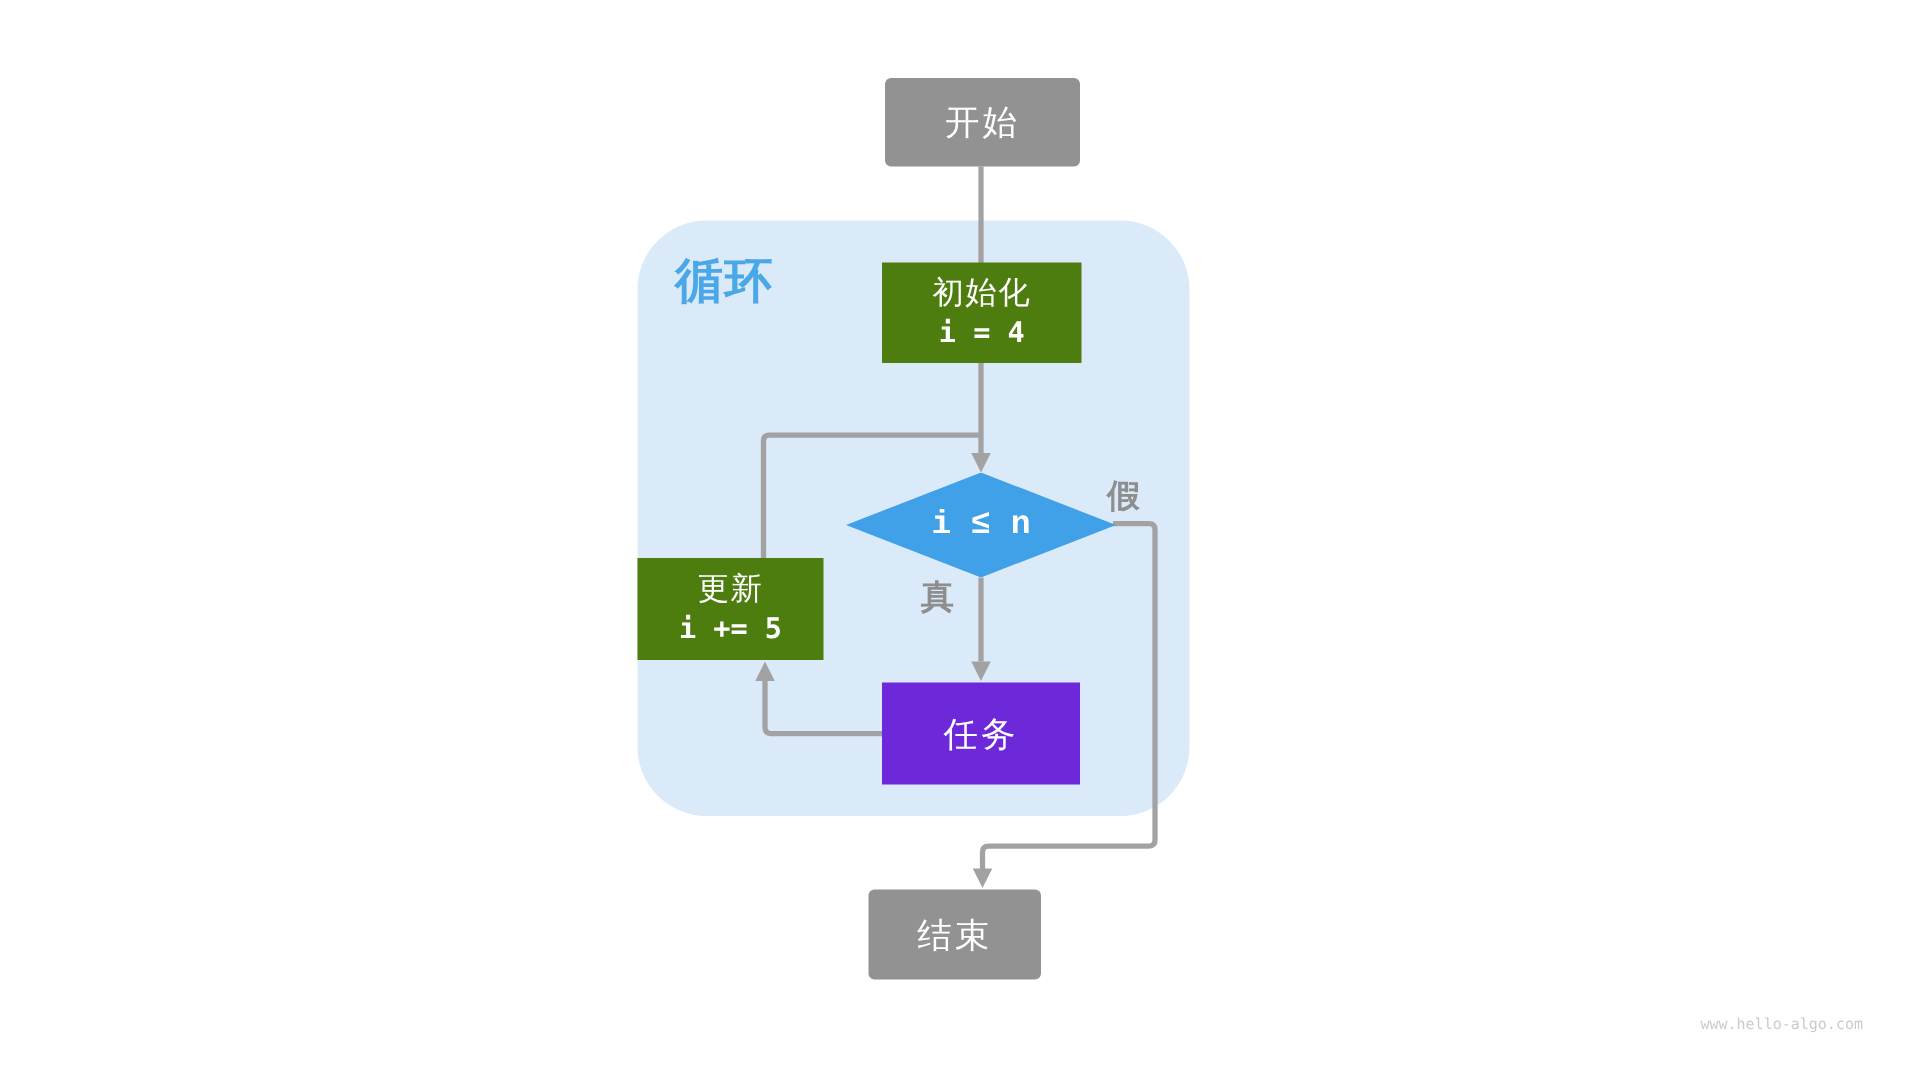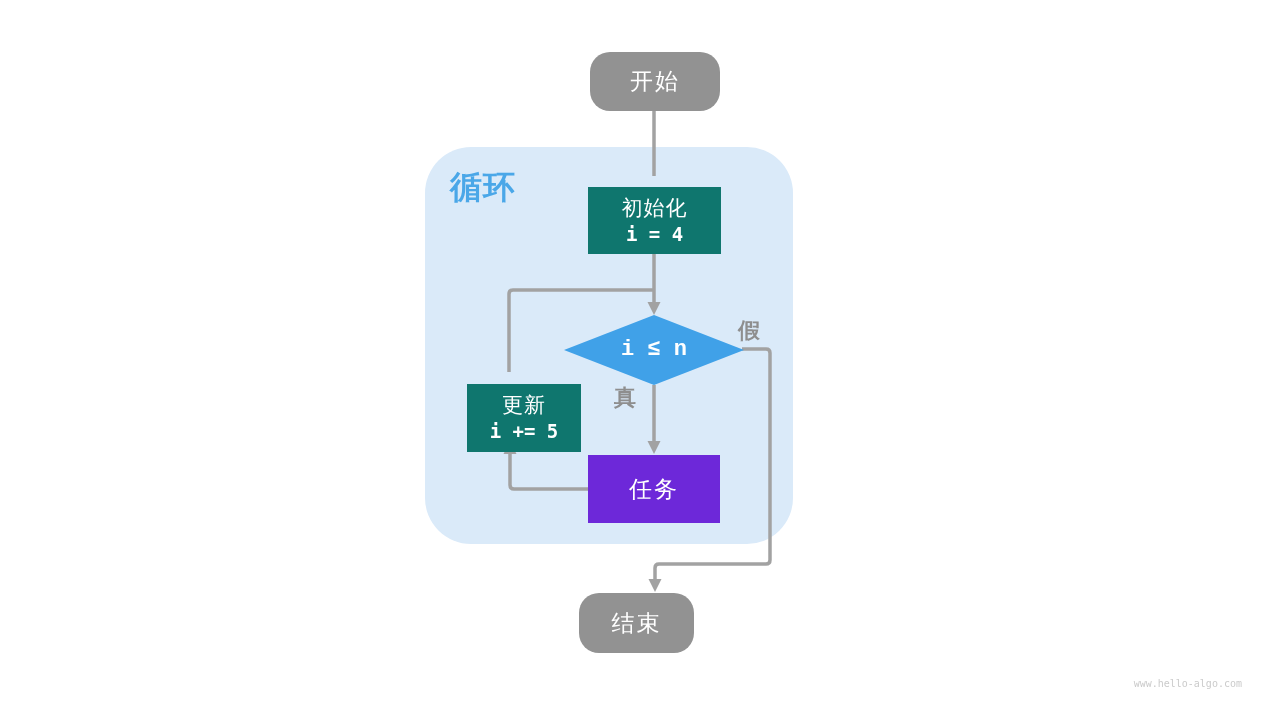--- a/index.html
+++ b/index.html
@@ -47,25 +47,25 @@
     flex-direction: column;
     align-items: center;
     justify-content: center;
     color: #ffffff;
     z-index: 2;
     text-align: center;
     line-height: 1.25;
   }
   .terminal {
     background: #929292;
-    border-radius: 20px;
+    border-radius: 4px;
     font-size: 23px;
     letter-spacing: 2px;
   }
-  .process-blue { background: #0f766e; margin-top: 12px; }
+  .process-blue { background: #4d7c0f; }
   .process-green {
     background: #6d28d9;
     font-size: 23px;
     letter-spacing: 2px;
   }
   .node .zh-line { font-size: 21px; letter-spacing: 1px; }
   .node .code-line {
     font-family: "DejaVu Sans Mono", monospace;
     font-size: 19px;
     font-weight: bold;
@@ -128,21 +128,21 @@
 
   <div class="node process-blue" style="left:588px; top:175px; width:133px; height:67px;">
     <span class="zh-line">初始化</span>
     <span class="code-line">i = 4</span>
   </div>
 
   <div class="node diamond" style="left:564px; top:315px; width:180px; height:70px;">
     <span class="cond-text">i ≤ n</span>
   </div>
 
-  <div class="node process-blue" style="left:467px; top:372px; width:114px; height:68px;">
+  <div class="node process-blue" style="left:425px; top:372px; width:124px; height:68px;">
     <span class="zh-line">更新</span>
     <span class="code-line">i += 5</span>
   </div>
 
   <div class="node process-green" style="left:588px; top:455px; width:132px; height:68px;">
     <span>任务</span>
   </div>
 
   <div class="node terminal" style="left:579px; top:593px; width:115px; height:60px;">
     <span>结束</span>

